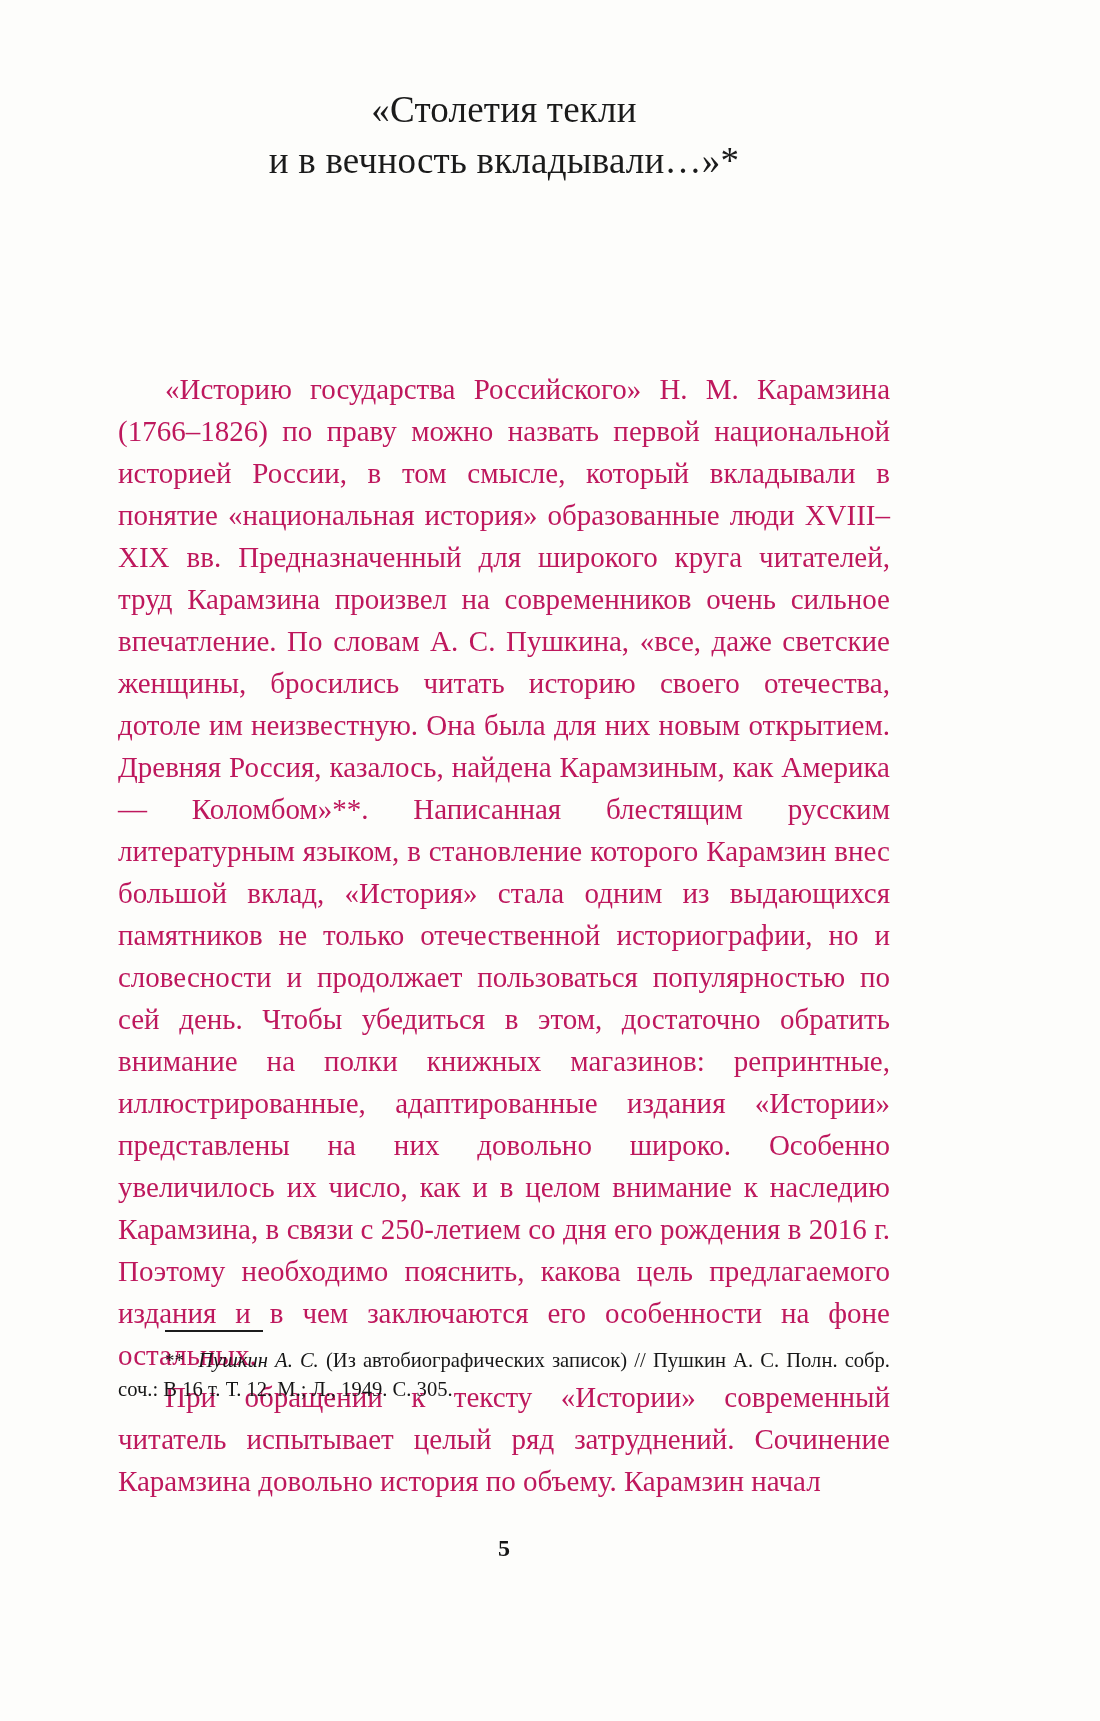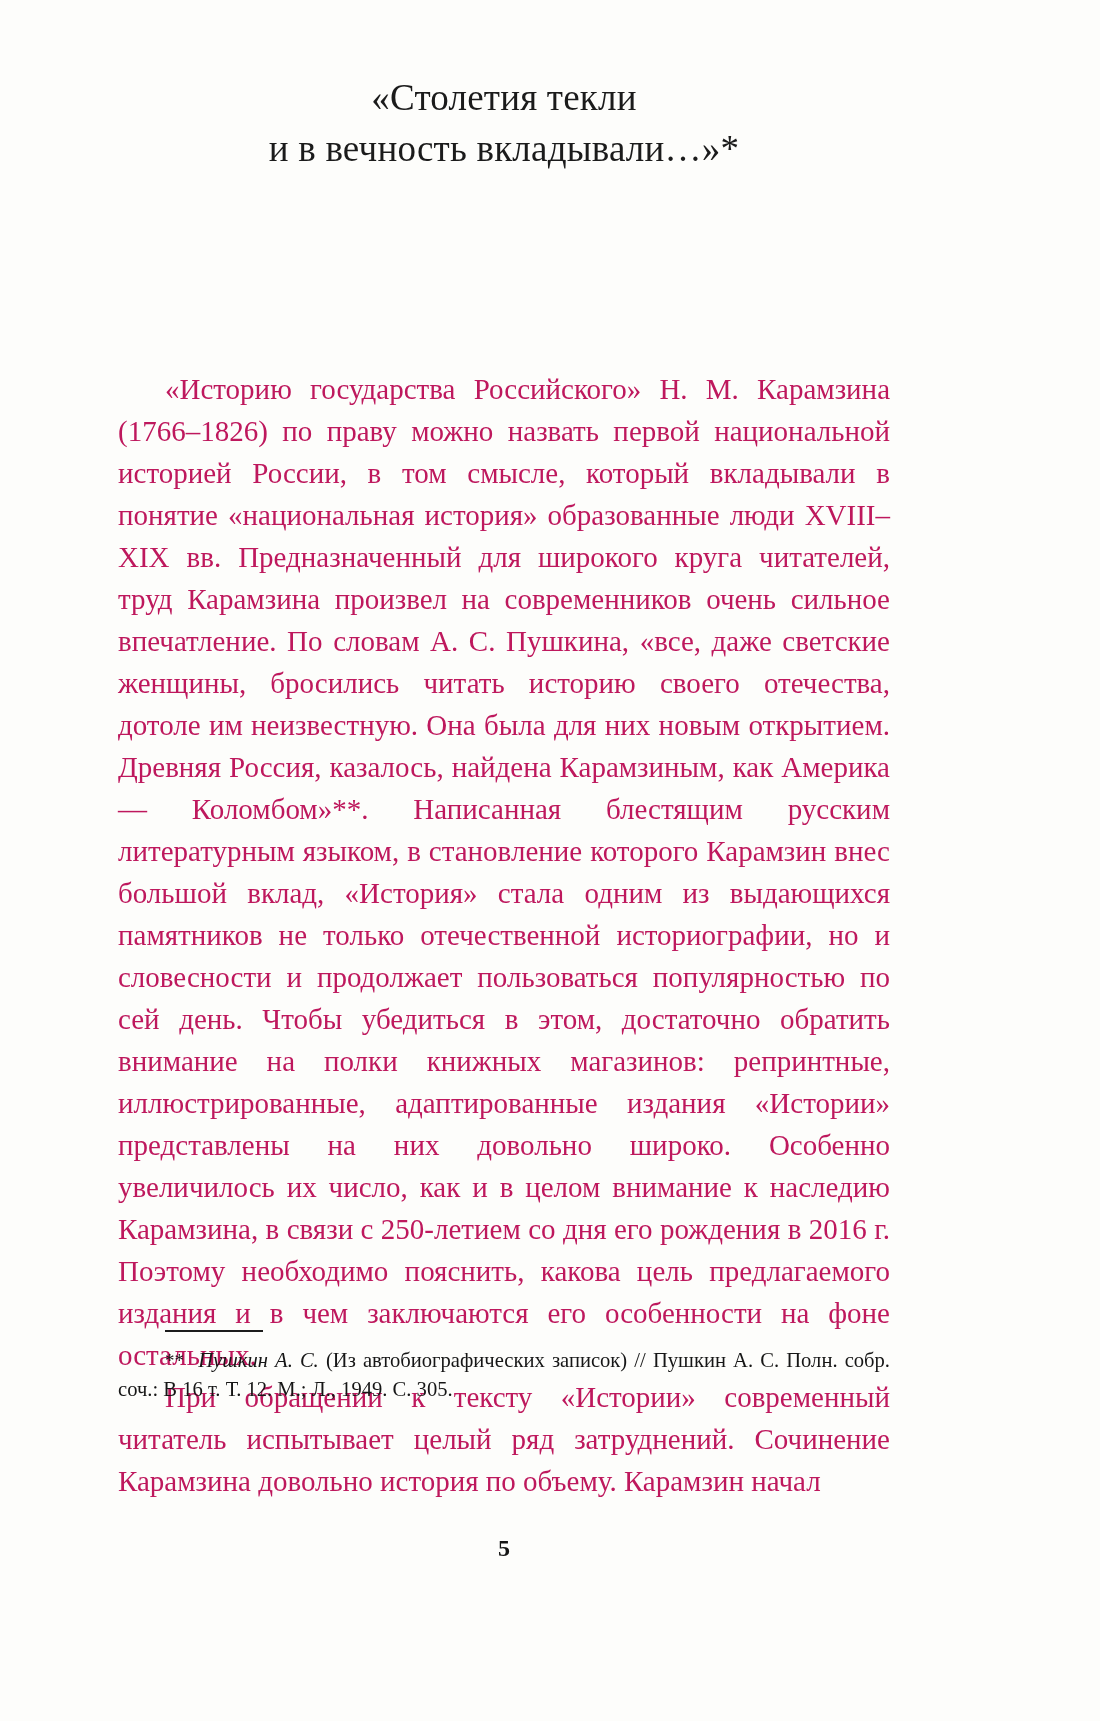--- a/index.html
+++ b/index.html
@@ -22,21 +22,21 @@
   .page-inner {
     position: absolute;
     left: 118px;
     top: 0;
     width: 772px;
     height: 1721px;
   }
 
   
   .chapter-title {
-    margin: 0;
+    margin: 12px;
     padding-top: 72px;
     text-align: center;
     font-weight: 400;
     font-size: 37px;
     line-height: 1.38;
     letter-spacing: 0.2px;
     color: #1b1b1b;
   }
   .chapter-title .t-line {
     display: block;

